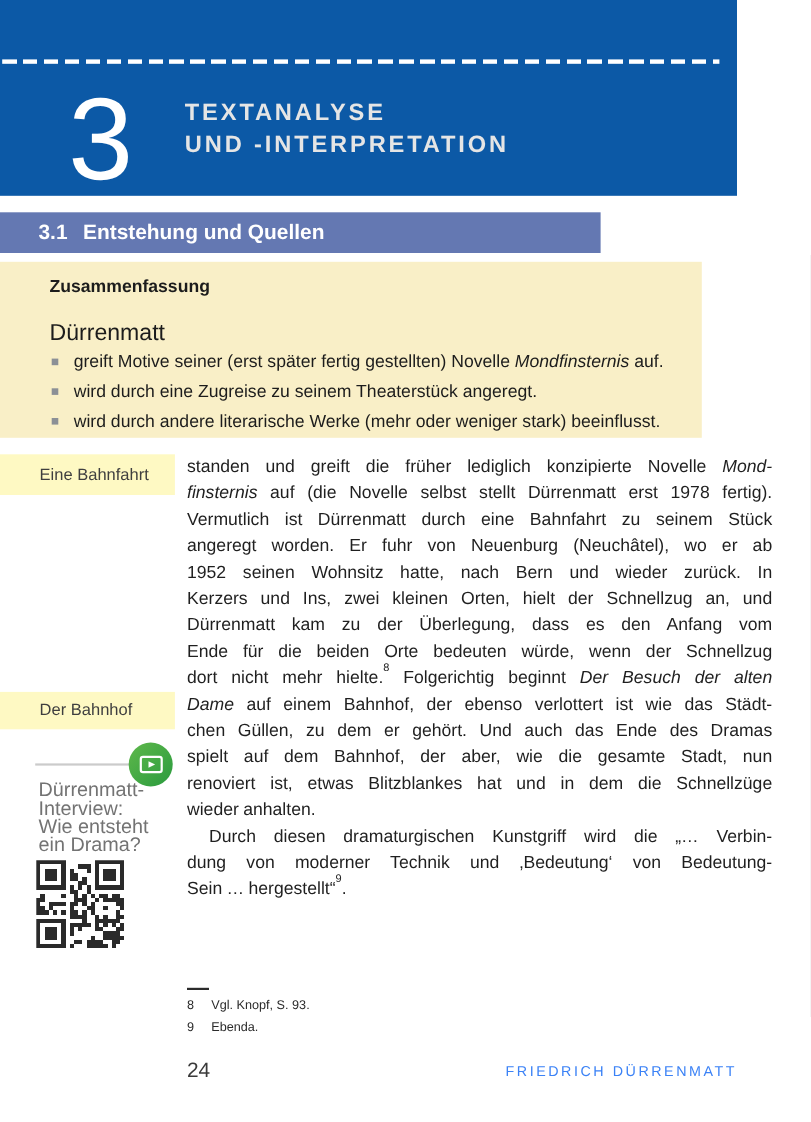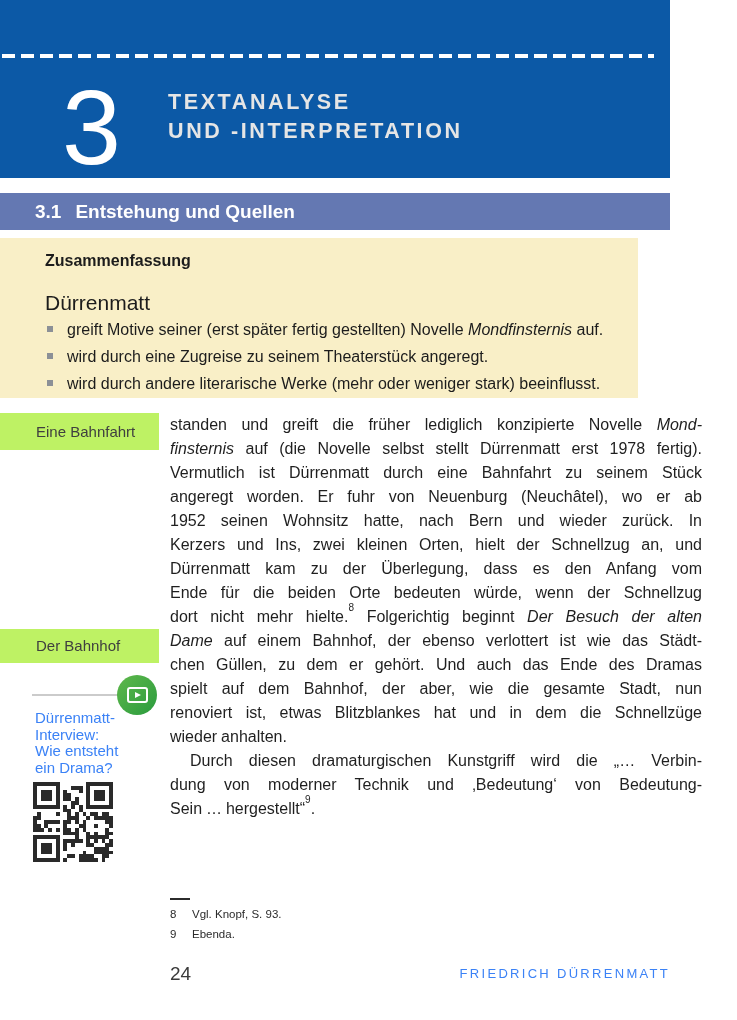--- a/index.html
+++ b/index.html
@@ -10,46 +10,46 @@
   }
   
   .chapter{position:absolute;left:0;top:0;width:670px;height:178px;background:#0c59a6;}
   .dash-line{position:absolute;left:2px;top:54px;width:652px;height:4px;
     background:repeating-linear-gradient(90deg,#ffffff 0 13px,transparent 13px 19px);}
   .ch-num{position:absolute;left:62px;top:74px;font-size:106px;line-height:1;
     color:#ffffff;font-weight:400;}
   .ch-title{position:absolute;left:168px;top:88px;color:#e5e5e5;font-weight:700;
     font-size:21.5px;letter-spacing:2.6px;line-height:29px;}
   
-  .section-band{position:absolute;left:0;top:193px;width:670px;height:37px;
+  .section-band{position:absolute;left:0;top:193px;width:546px;height:37px;
     background:#6478b2;color:#ffffff;font-weight:700;font-size:19px;line-height:37px;}
   .section-band .snum{margin-left:35px;margin-right:14px;}
   
   .summary{position:absolute;left:0;top:238px;width:638px;height:160px;
     background:#f9efc7;box-sizing:border-box;padding:12px 20px 0 45px;color:#1c1c1c;}
   .sum-title{font-size:16px;font-weight:700;line-height:22px;}
   .sum-intro{margin-top:17px;font-size:21px;line-height:27px;}
   .bullet-row{display:flex;font-size:16px;line-height:27px;text-align:center;}
   .bullet-sq{flex:0 0 auto;width:6px;height:6px;background:#8c9096;margin:10px 14px 0 2px;}
   
-  .mlabel{position:absolute;left:0;width:159px;background:#bef264;color:#3f3f3f;
+  .mlabel{position:absolute;left:0;width:159px;background:#fef9c3;color:#3f3f3f;
     font-size:15px;box-sizing:border-box;padding-left:36px;}
   .m1{top:413px;height:37px;line-height:37px;}
   .m2{top:629px;height:34px;line-height:34px;}
   
   .vline{position:absolute;left:32px;top:694px;width:86px;height:2px;background:#cbcbcb;}
   .vbtn{position:absolute;left:117px;top:675px;width:40px;height:40px;border-radius:50%;
     background:linear-gradient(135deg,#5fb84b,#2a9b3e);display:flex;align-items:center;justify-content:center;
     cursor:pointer;}
   .vbtn .frame{width:17px;height:12px;border:2px solid #ffffff;border-radius:3px;
     display:flex;align-items:center;justify-content:center;}
   .vbtn .tri{width:0;height:0;border-top:3.5px solid transparent;border-bottom:3.5px solid transparent;
     border-left:6px solid #ffffff;margin-left:1px;}
-  .vcap{position:absolute;left:35px;top:710px;width:120px;color:#3b82f6;
-    font-size:15px;line-height:16.5px;}
+  .vcap{position:absolute;left:35px;top:710px;width:120px;color:#737373;
+    font-size:18px;line-height:16.5px;}
   .qr{position:absolute;left:33px;top:782px;width:80px;height:80px;}
   
   .bodycol{position:absolute;left:170px;top:413px;width:532px;color:#1f1f1f;
     font-size:16px;word-spacing:-0.5px;}
   .line{height:24px;line-height:24px;text-align:justify;text-align-last:justify;overflow:visible;white-space:nowrap;}
   .line.just{white-space:normal;}
   .line.ll{text-align-last:left;white-space:normal;}
   .line.indent{padding-left:20px;box-sizing:border-box;}
   .line i{font-style:italic;}
   .line sup{font-size:10px;line-height:0;position:relative;top:-5px;}

